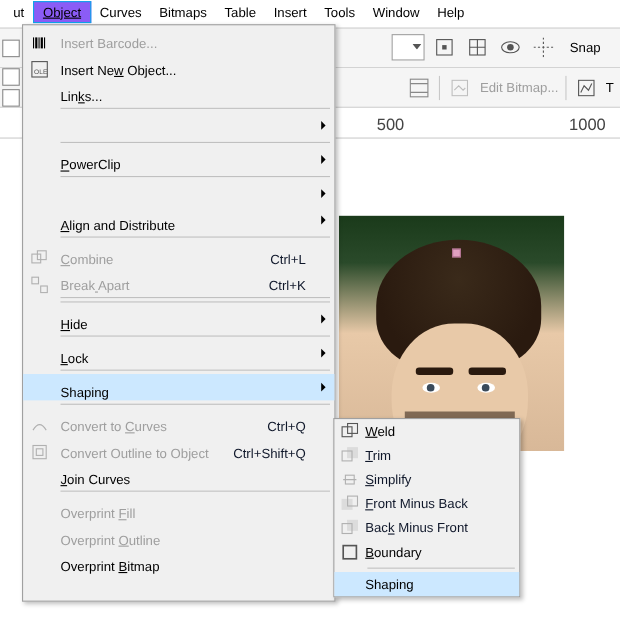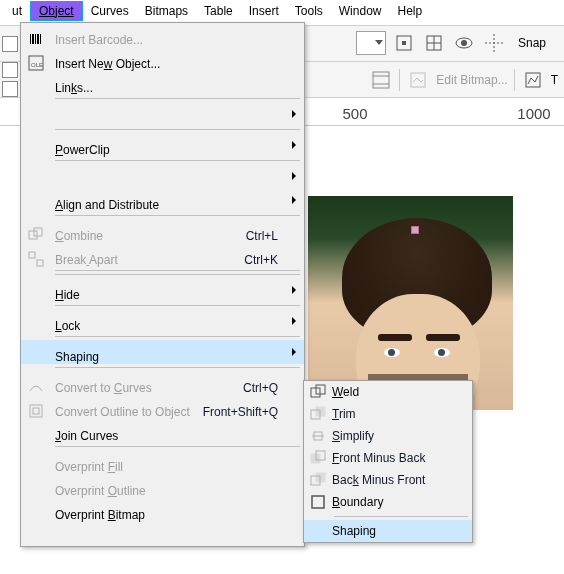--- a/index.html
+++ b/index.html
@@ -257,21 +257,21 @@
       <div class="sc">Ctrl+Q</div>
     </div>
     <div class="row dis">
       <div class="icon">
         <svg width="16" height="16">
           <rect x="2" y="2" width="12" height="12" fill="none" stroke="#b0b0b0"></rect>
           <rect x="5" y="5" width="6" height="6" fill="none" stroke="#b0b0b0"></rect>
         </svg>
       </div>
       <div class="lbl">Convert Outline to Object</div>
-      <div class="sc">Front+Shift+Q</div>
+      <div class="sc">Ctrl+Shift+Q</div>
     </div>
     <div class="row">
       <div class="icon"></div>
       <div class="lbl"><u class="accel">J</u>oin Curves</div>
     </div>
     <div class="sep"></div>
     <div class="row dis">
       <div class="icon"></div>
       <div class="lbl">Overprint <u class="accel">F</u>ill</div>
     </div>

